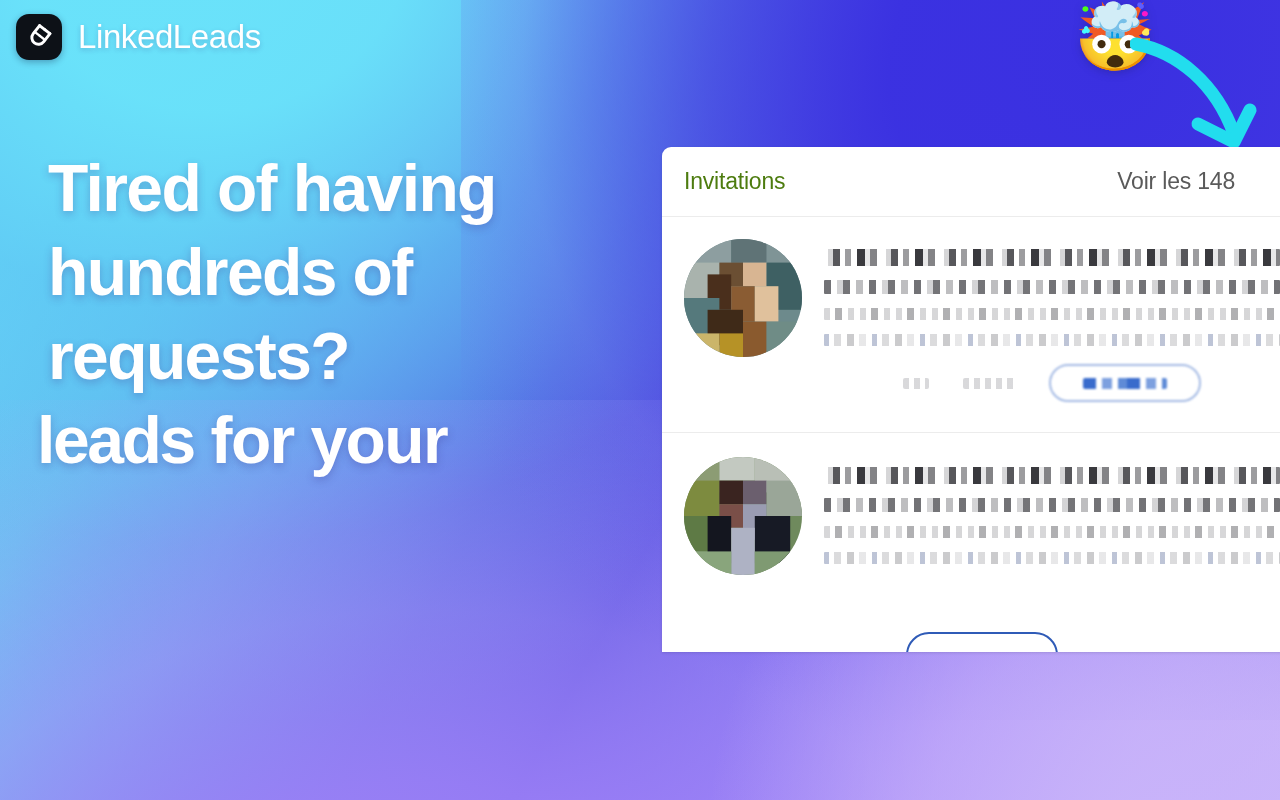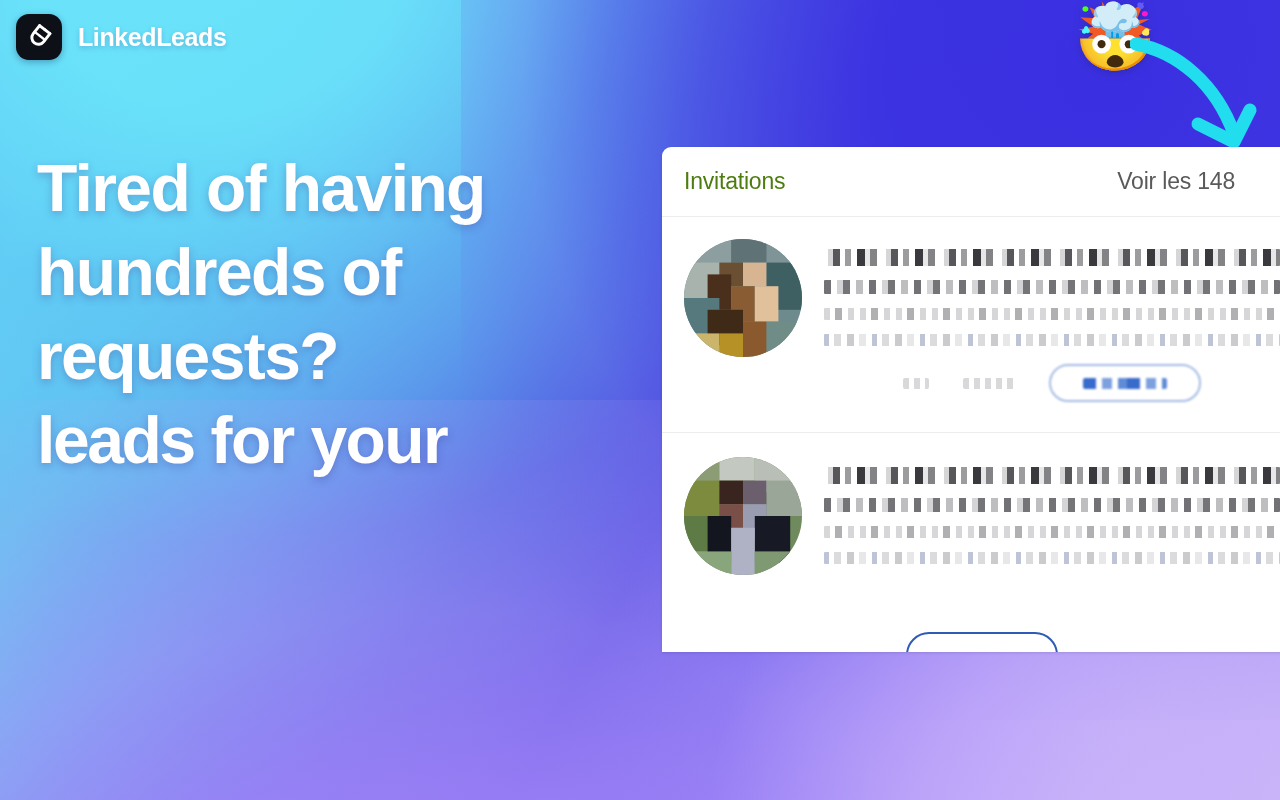--- a/index.html
+++ b/index.html
@@ -70,38 +70,38 @@
   }
   .brand-mark {
     width:46px; height:46px; border-radius:13px;
     background:#0d1117;
     display:flex; align-items:center; justify-content:center;
     box-shadow:0 2px 7px rgba(10,20,60,.33);
     flex:0 0 auto;
   }
   .brand-mark svg { display:block; }
   .brand-name {
-    font-size:25px; font-weight:bold; color:#ffffff;
+    font-size:33px; font-weight:normal; color:#ffffff;
     letter-spacing:-.4px;
     text-shadow:0 2px 5px rgba(40,40,120,.22);
     white-space:nowrap;
   }
 
   
   .headline {
     position:absolute; left:37px; top:146px;
     width:600px;
     color:#ffffff;
     font-size:66px;
     line-height:84px;
     letter-spacing:-1.6px;
     text-shadow:0 3px 9px rgba(60,50,140,.30);
   }
   .hl-block { display:block; }
-  .hl-light { font-weight:bold; }
+  .hl-light { font-weight:bold;margin-left:11px; }
   .hl-heavy { font-weight:bold; letter-spacing:-2.4px; }
   .hl-reg   { font-weight:bold; letter-spacing:-1.6px; }
 
   
   .emoji {
     position:absolute; left:1074px; top:4px;
     font-size:66px; line-height:1;
     filter:drop-shadow(0 2px 4px rgba(20,20,70,.25));
     user-select:none;
   }

